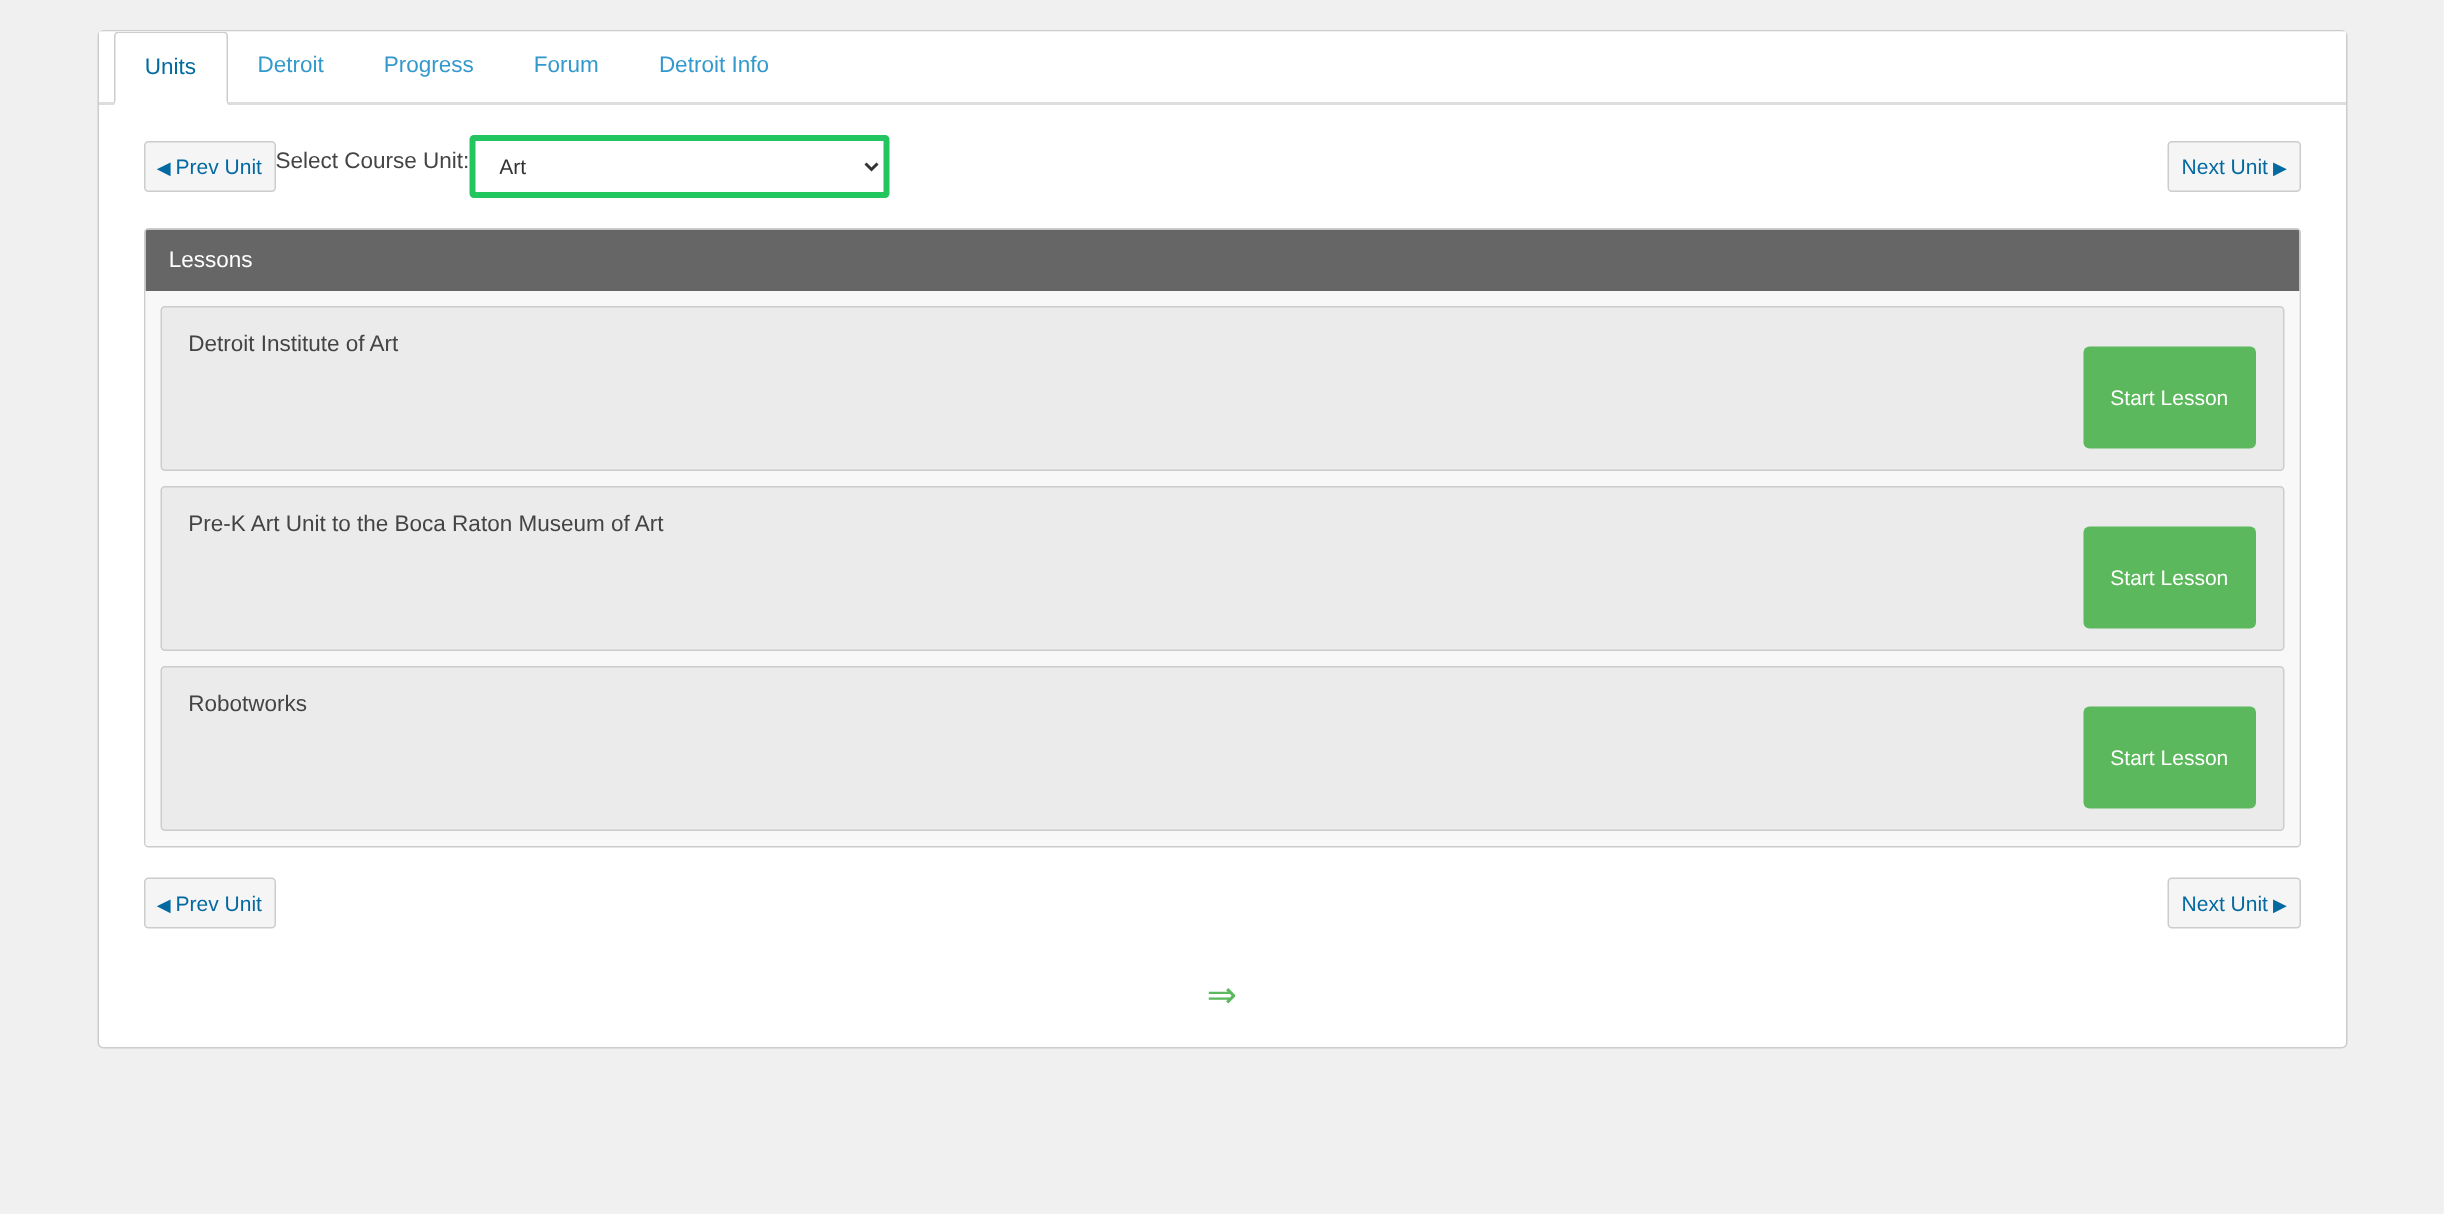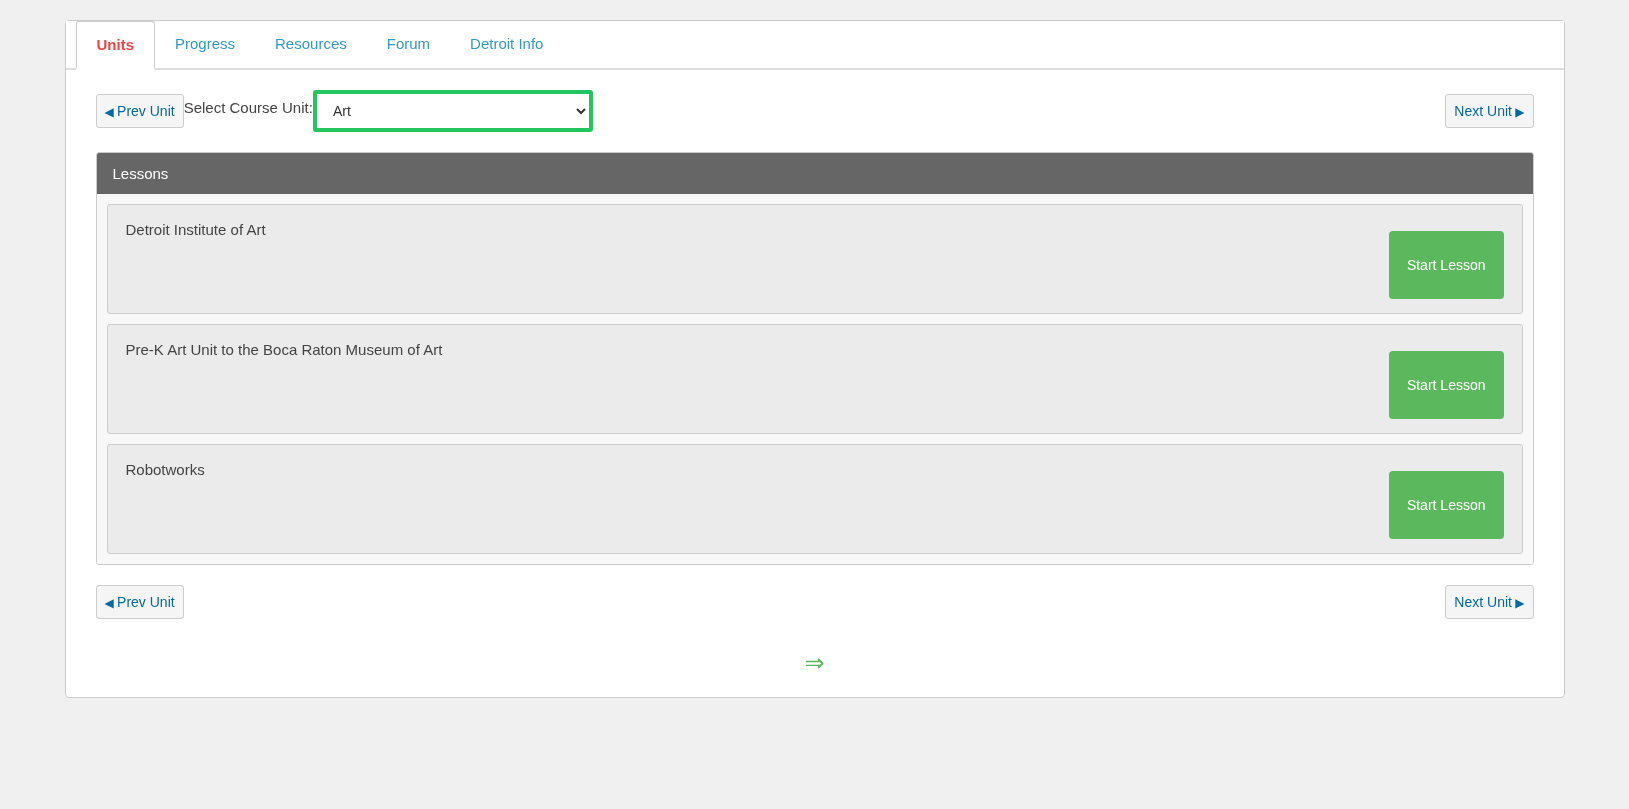--- a/index.html
+++ b/index.html
@@ -33,28 +33,28 @@
     .tab {
       padding: 14px 20px;
       cursor: pointer;
       text-decoration: none;
       color: #3399cc;
       font-size: 15px;
       border-bottom: 3px solid transparent;
       margin-bottom: -2px;
     }
     .tab.active {
-      color: #ef4444;
+      color: #0369a1;
       border-bottom: 3px solid #fff;
       background: #fff;
       border-top: 1px solid #ccc;
       border-left: 1px solid #ccc;
       border-right: 1px solid #ccc;
       border-radius: 3px 3px 0 0;
-      font-weight: bold;
+      font-weight: normal;
     }
 
     
     .content-area {
       padding: 20px 30px;
     }
 
     
     .unit-selector-row {
       display: flex;
@@ -170,22 +170,22 @@
     }
   </style>
 </head>
 <body>
 
 <div class="page-wrapper">
   <div class="main-container">
 
     <div class="tabs">
       <a class="tab active">Units</a>
+      <a class="tab">Detroit</a>
       <a class="tab">Progress</a>
-      <a class="tab">Resources</a>
       <a class="tab">Forum</a>
       <a class="tab">Detroit Info</a>
     </div>
 
     <div class="content-area">
 
       <div class="unit-selector-row">
         <button class="nav-btn arrow-left">Prev Unit</button>
 
         <div class="unit-selector-center">

